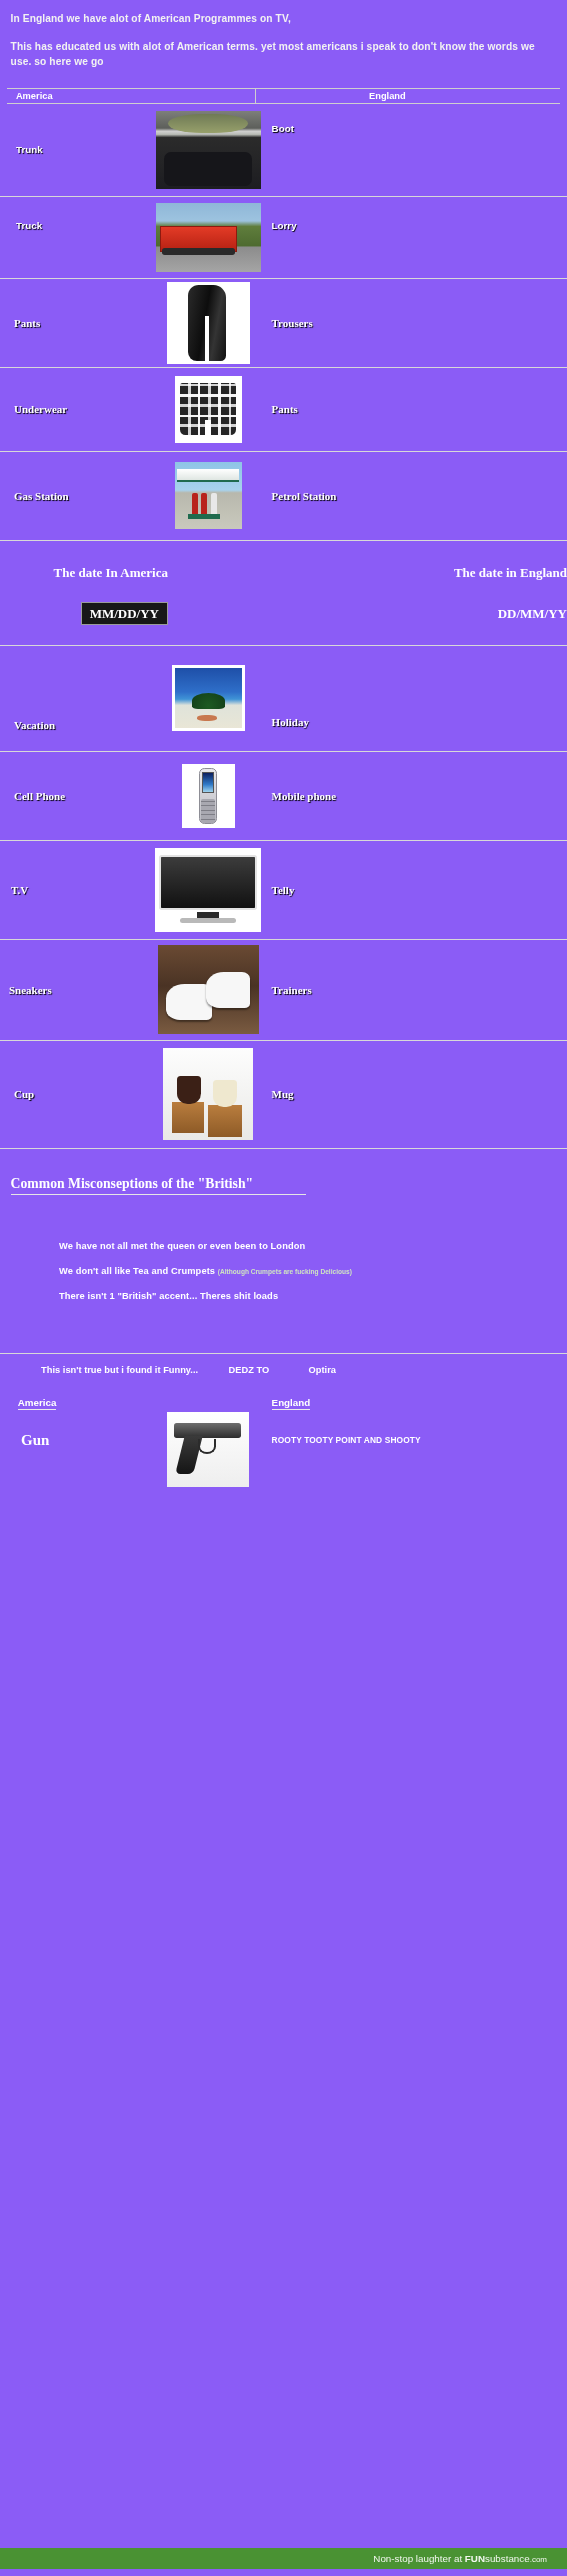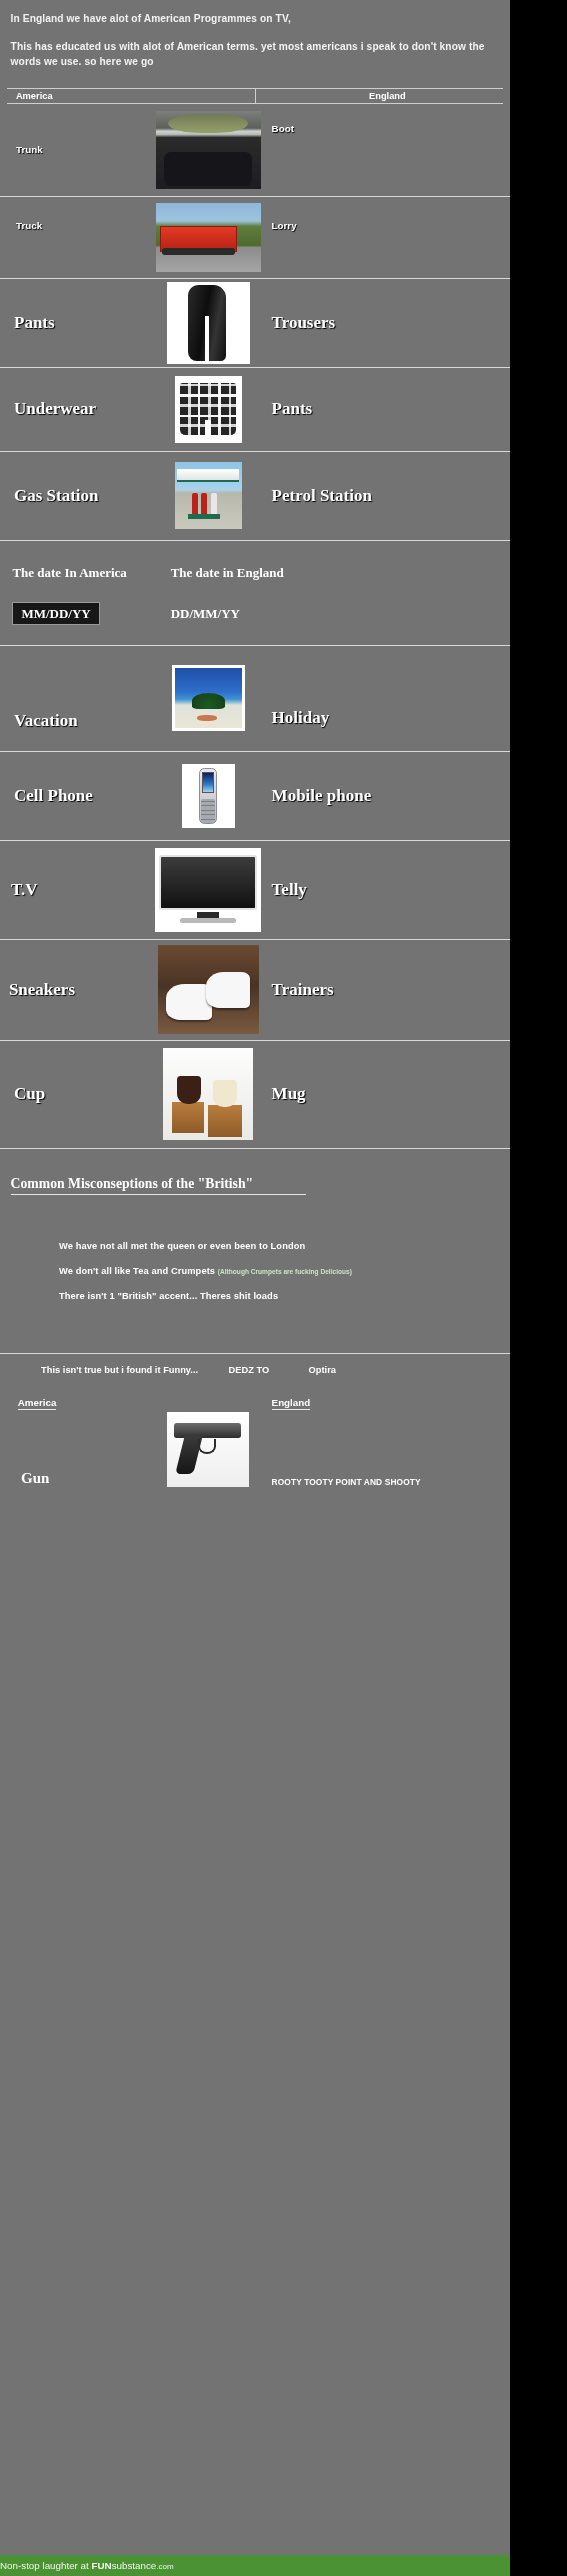--- a/index.html
+++ b/index.html
@@ -5,23 +5,23 @@
   * { box-sizing: border-box; }
   html, body {
     margin: 0; padding: 0;
     background: #000;
   }
   body {
     width: 567px;
     font-family: "Liberation Sans", sans-serif;
   }
   .page {
-    width: 510px;
+    width: 567px;
     min-height: 2576px;
-    background: #737373;
+    background: #8b5cf6;
     position: relative;
     overflow: hidden;
   }
 
   
   .intro {
     padding: 12.4px 10.6px 3.5px 10.6px;
     color: #f2f2f2;
   }
   .intro p {
@@ -54,21 +54,21 @@
   .row {
     display: flex;
     align-items: center;
     border-bottom: 0.9px solid #d8d8d8;
     position: relative;
   }
   .cell-left, .cell-right {
     color: #ffffff;
     font-family: "Liberation Serif", serif;
     font-weight: bold;
-    font-size: 17px;
+    font-size: 11px;
     text-shadow: 0.9px 0.9px 0.9px #000;
   }
   .cell-left {
     width: 155px;
     padding-left: 14px;
     text-align: left;
   }
   .cell-right {
     flex: 1;
     padding-left: 10.6px;
@@ -221,21 +221,21 @@
     position:absolute; left:16%; top:32%; width:22%; height:50%;
     background: linear-gradient(#3a3a3a,#151515);
     transform: skewX(-14deg); border-radius:0 0 5.3px 5.3px;
   }
   .art-gun .guard {
     position:absolute; left:38%; top:36%; width:22%; height:20%;
     border:2.7px solid #2b2b2b; border-top:none; border-radius:0 0 50% 50%;
   }
 
   
-  .date-sec { position: relative; padding: 23px 0 19.5px 0; border-bottom:0.9px solid #d8d8d8; }
+  .date-sec { position: relative; padding: 23px 0 19.5px 0; border-bottom:0.9px solid #d8d8d8;text-align:right; }
   .date-sec .d-titles { display:flex; padding: 0 0 21px 0; }
   .date-sec .d-t-us { width: 168px; padding-left: 12.4px; }
   .date-sec .d-t-uk { flex: 1; padding-left: 2.7px; }
   .d-label {
     color:#fff; font-family:"Liberation Serif", serif; font-weight:bold; font-size:13px;
   }
   .date-sec .d-vals { display:flex; align-items:center; }
   .date-sec .d-v-us { width: 168px; padding-left: 12.4px; }
   .date-sec .d-v-uk { flex: 1; padding-left: 2.7px; }
   .d-box {
@@ -283,33 +283,33 @@
 
   
   .bonus-hdr { display:flex; align-items:center; padding: 8.9px 0 3.5px 0; }
   .bonus-hdr .bh-l { width: 155px; padding-left: 17.7px; }
   .bonus-hdr .bh-m { width: 106px; }
   .bonus-hdr .bh-r { flex:1; padding-left: 10.6px; }
   .bonus-hdr span {
     color:#fff; font-size:9.8px; font-weight:bold;
     border-bottom:0.9px solid #e8e8e8; padding-bottom:0.9px;
   }
-  .bonus-row { display:flex; align-items:flex-end; padding-bottom: 35px; }
+  .bonus-row { display:flex; align-items:flex-start; padding-bottom: 35px; }
   .bonus-row .br-l { width:155px; padding-left:21px; padding-top:19.5px;
     color:#fff; font-family:"Liberation Serif", serif; font-weight:bold; font-size:15px; }
   .bonus-row .br-m { width:106px; display:flex; justify-content:center; }
   .bonus-row .br-r { flex:1; padding-left:10.6px; padding-top:23px;
     color:#fff; font-size:8.4px; font-weight:bold; letter-spacing:0.1px; }
 
   
   .footer {
-    position:absolute; left:0; bottom:0; width:567px; height:21px;
+    position:absolute; left:0; bottom:7px; width:567px; height:21px;
     background:#4a9233;
-    display:flex; align-items:center; justify-content:flex-start;
-    padding-right:13px;
+    display:flex; align-items:center; justify-content:flex-end;
+    padding-right:20px;
   }
   .footer .ftxt { color:#f2f7ef; font-size:9.8px; }
   .footer .ftxt b { font-weight:bold; }
   .footer .ftxt .sm { font-size:8px; }
 </style>
 </head>
 <body>
 
 <div class="page">
 

